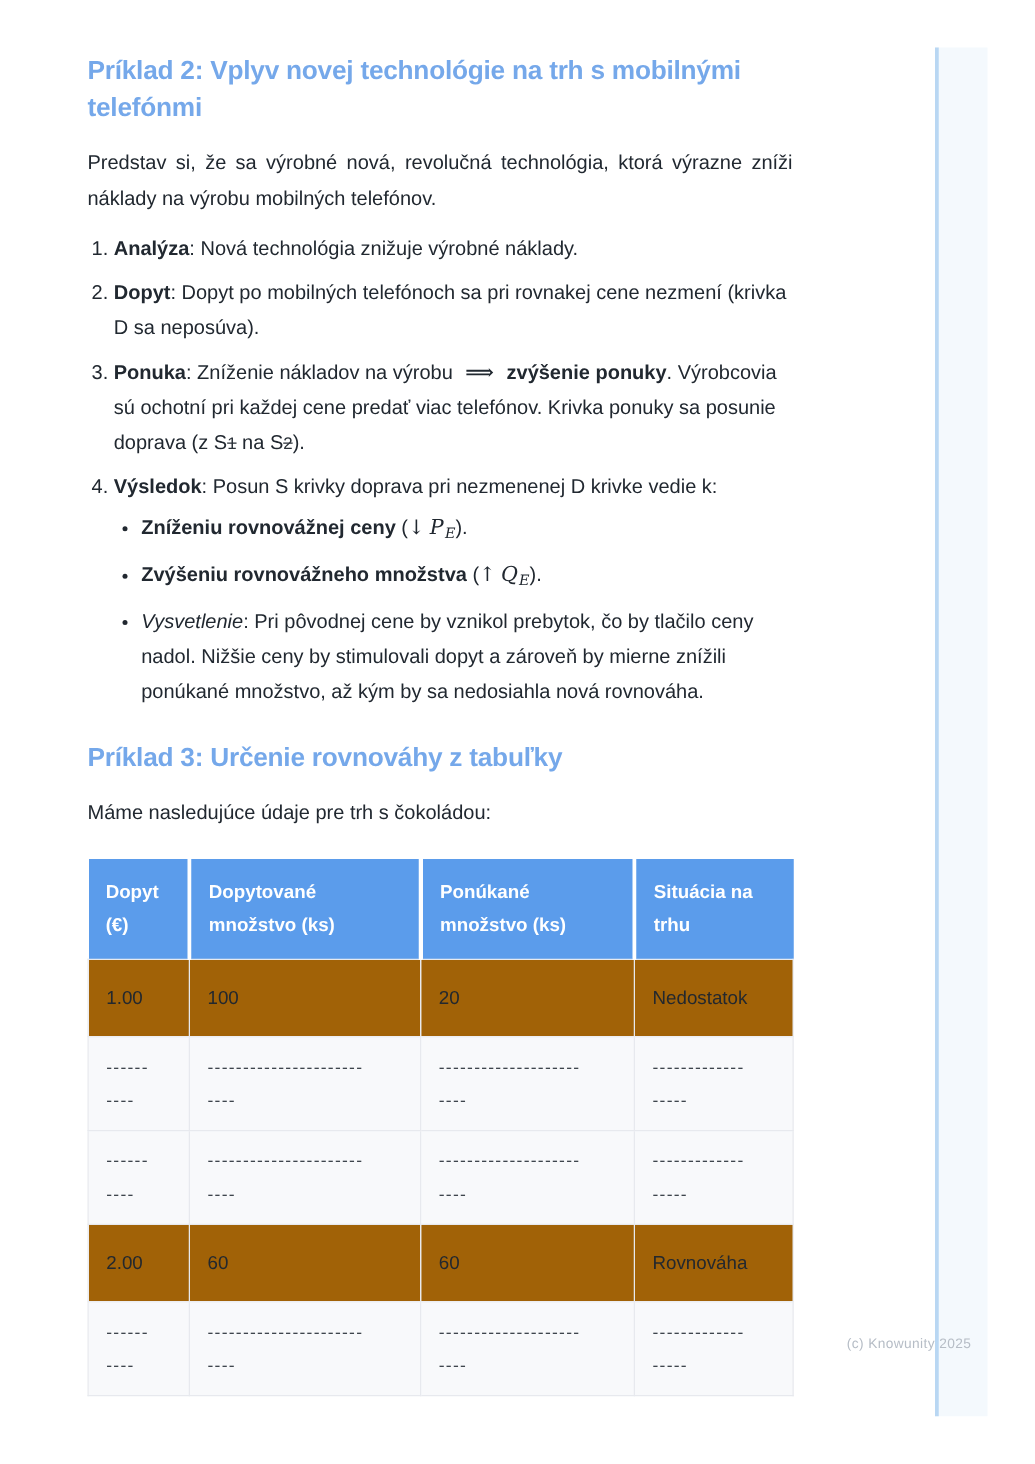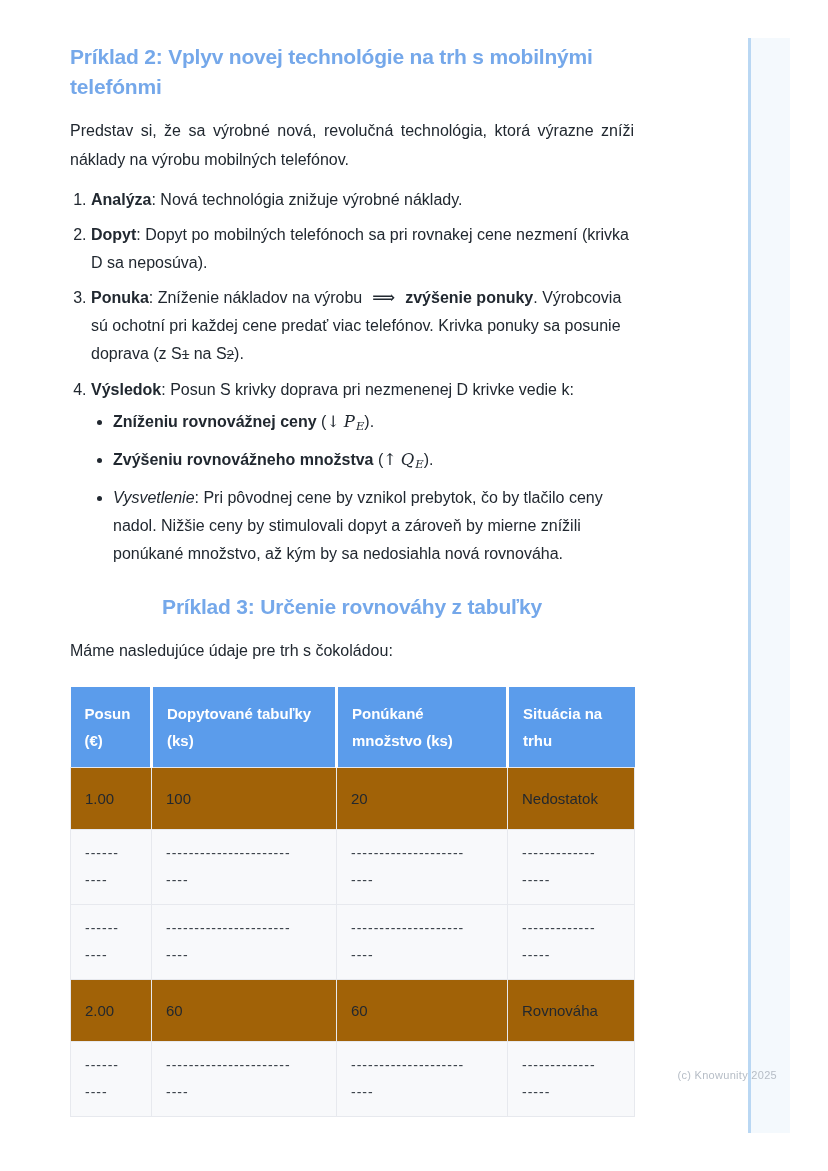--- a/index.html
+++ b/index.html
@@ -8,21 +8,21 @@
     font-family:"Liberation Sans","DejaVu Sans",sans-serif;color:#212830;
   }
   .scroll-strip{
     position:absolute;left:748px;top:38px;width:42px;height:1095px;
     background:#f4f9fd;border-left:3px solid #b9d7f3;box-sizing:border-box;
   }
   .content{position:absolute;left:70px;top:0;width:564px;padding-top:42px;}
   h2.doc-heading{
     margin:0;font-size:21px;line-height:30px;font-weight:700;color:#75a8ea;letter-spacing:-0.2px;
   }
-  h2.h-example3{margin-top:24px;text-align:center;}
+  h2.h-example3{margin-top:24px;}
   p.intro{margin:14px 0 0 0;font-size:16px;line-height:29px;text-align:justify;}
   p.intro-short{text-align:left;}
   ol.steps{margin:12px 0 16px 0;padding:0 0 0 21px;font-size:16px;line-height:28px;}
   ol.steps>li{margin:0 0 7px 0;}
   ul.sub{list-style:disc;margin:4px 0 0 0;padding:0 0 0 22px;}
   ul.sub>li{margin:0 0 6px 0;}
   .b{font-weight:700;}
   .i{font-style:italic;}
   .implies{font-family:"DejaVu Serif",serif;margin:0 10px;}
   .mvar{font-family:"DejaVu Serif",serif;font-style:italic;font-size:16.5px;}
@@ -85,22 +85,22 @@
 
     <table class="eq">
       <colgroup>
         <col style="width:81px">
           <col style="width:185px">
           <col style="width:171px">
           <col style="width:127px">
       </colgroup>
       <thead>
         <tr>
-          <th>Posun (€)</th>
-          <th>Dopytované tabuľky (ks)</th>
+          <th>Dopyt (€)</th>
+          <th>Dopytované množstvo (ks)</th>
           <th>Ponúkané množstvo (ks)</th>
           <th>Situácia na trhu</th>
         </tr>
       </thead>
       <tbody>
         <tr>
           <td>1.00</td>
           <td>100</td>
           <td>20</td>
           <td>Nedostatok</td>

